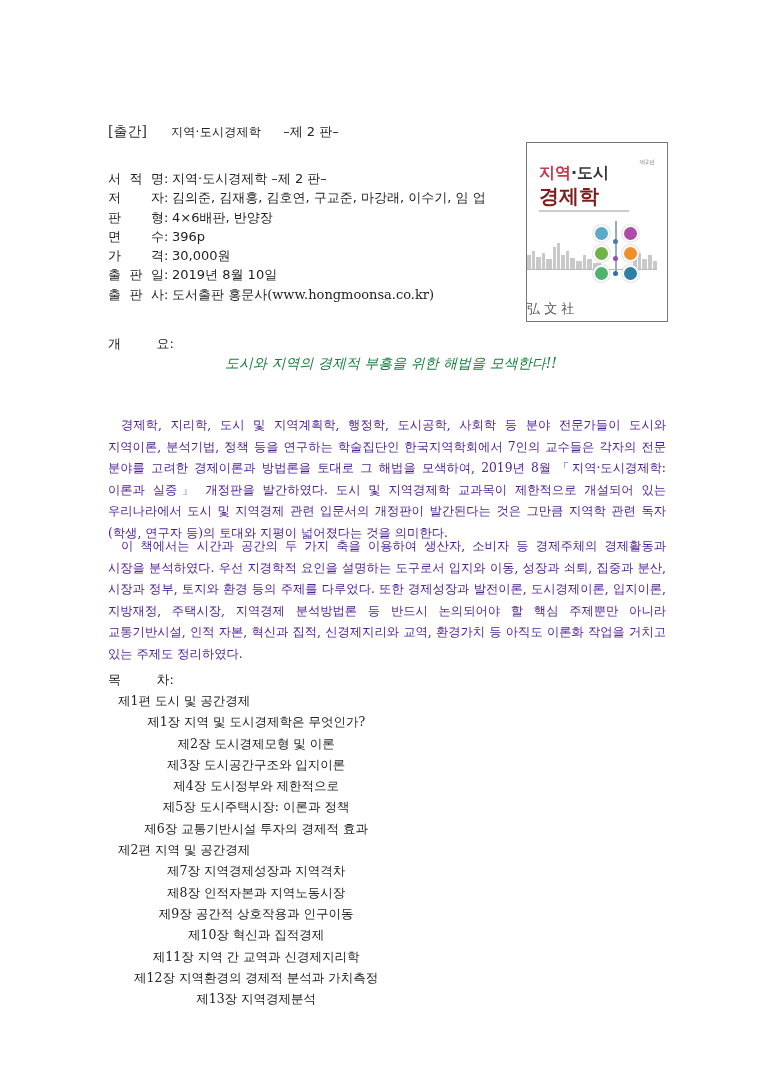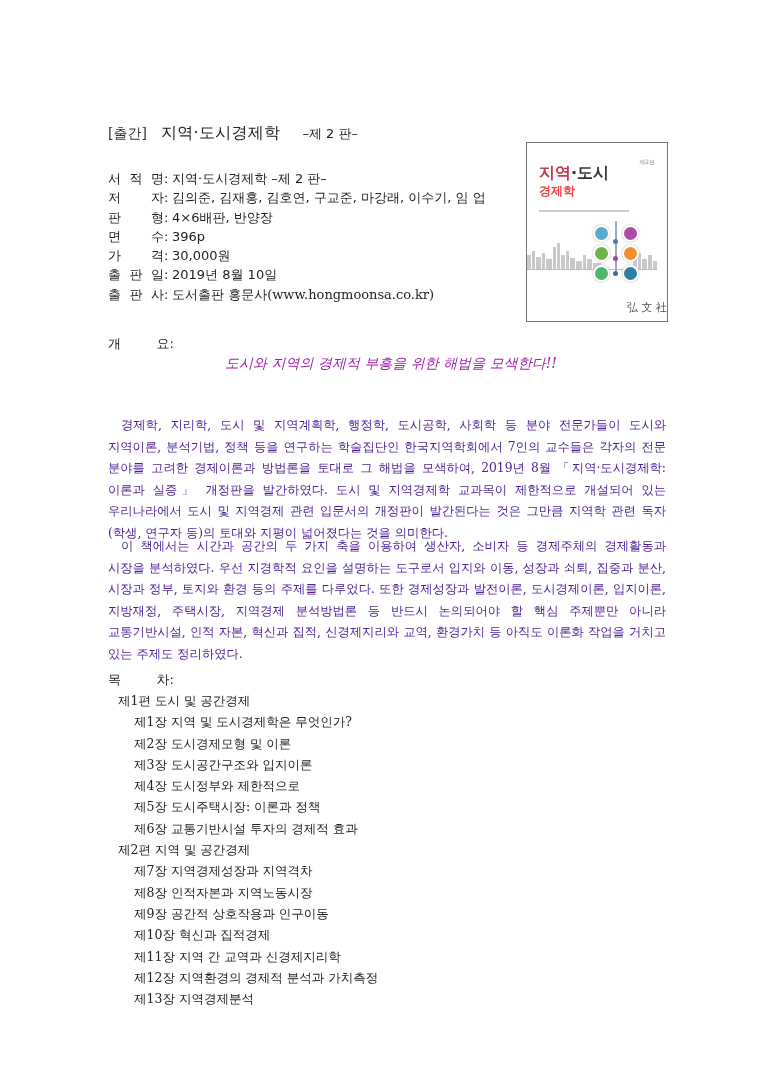--- a/index.html
+++ b/index.html
@@ -16,22 +16,22 @@
       font-family: "DejaVu Sans", "Liberation Sans", sans-serif;
     }
     .page { position: absolute; left: 0; top: 0; width: 768px; height: 1085px; }
 
     
     .headline {
       position: absolute; left: 108px; top: 123px;
       font-size: 15px; color: #222; white-space: nowrap;
       display: flex; align-items: baseline;
     }
-    .headline .tag { font-family: "DejaVu Serif", serif; font-size: 14px; color: #333; margin-right: 14px; }
-    .headline .title { font-size: 16px; font-weight: normal; letter-spacing: 0.3px; }
+    .headline .tag { font-family: "DejaVu Serif", serif; font-size: 14px; color: #333; margin-right: 24px; }
+    .headline .title { font-size: 12px; font-weight: normal; letter-spacing: 0.3px; }
     .headline .edition { font-size: 13px; margin-left: 22px; }
 
     
     .info {
       position: absolute; left: 108px; top: 169px;
       font-size: 13px; line-height: 19px; color: #222;
     }
     .info .row { display: flex; white-space: nowrap; height: 19.3px; }
     .info .label { width: 56px; display: flex; justify-content: space-between; padding-right: 0; }
     .info .label span { display: inline-block; }
@@ -44,38 +44,38 @@
       position: absolute; left: 526px; top: 142px;
       width: 142px; height: 180px;
       border: 1.5px solid #777;
       box-sizing: border-box;
       background: #fff;
       overflow: hidden;
     }
     .cover .ed { position: absolute; right: 12px; top: 15px; font-size: 6px; color: #888; }
     .cover .t1 { position: absolute; left: 12px; top: 20px; font-size: 16px; font-weight: bold; color: #333; }
     .cover .t1 .red { color: #c8374a; }
-    .cover .t2 { position: absolute; left: 12px; top: 40px; font-size: 12px; font-weight: bold; color: #ef4444; }
+    .cover .t2 { position: absolute; left: 12px; top: 40px; font-size: 20px; font-weight: bold; color: #7f1d1d; }
     .cover .authors { position: absolute; left: 12px; top: 67px; width: 90px; height: 2px; background: #ccc; }
     .cover .skyline { position: absolute; left: 0; top: 100px; width: 130px; height: 26px; }
     .cover .ground { position: absolute; left: 0; top: 126px; width: 130px; height: 1px; background: #bbb; }
-    .cover .pub { position: absolute; left: 0; right: 0; top: 157px; text-align: right; font-size: 11px; color: #555; font-family: "DejaVu Serif", serif; }
+    .cover .pub { position: absolute; left: 0; right: 0; top: 157px; text-align: left; font-size: 13px; color: #555; font-family: "DejaVu Serif", serif; }
     .cover .circle { position: absolute; width: 13px; height: 13px; border-radius: 50%; border: 2px solid #fff; box-shadow: 0 0 2px #aaa; }
     .cover .vline { position: absolute; left: 88px; top: 78px; width: 1.5px; height: 52px; background: #9ab; }
     .cover .dot { position: absolute; width: 5px; height: 5px; border-radius: 50%; left: 86px; }
 
     
     .ov-label {
       position: absolute; left: 108px; top: 335px;
       font-size: 13px; display: flex; width: 66px; justify-content: space-between;
     }
     .slogan {
       position: absolute; left: 0; width: 768px; top: 355px;
       text-align: center; font-family: "DejaVu Serif", serif; font-style: italic;
-      font-size: 14px; color: #a21caf; padding-left: 14px; box-sizing: border-box;
+      font-size: 14px; color: #15803d; padding-left: 14px; box-sizing: border-box;
     }
     .para {
       position: absolute; left: 108px; width: 558px;
       font-family: "DejaVu Serif", serif; font-size: 12.3px; line-height: 21.5px;
       color: #4c1d95; text-align: justify; text-indent: 13px;
       word-break: keep-all;
     }
     .para.p1 { top: 403px; }
     .para.p2 { top: 524px; }
 
@@ -83,21 +83,21 @@
     .toc-label {
       position: absolute; left: 108px; top: 671px;
       font-size: 13px; display: flex; width: 66px; justify-content: space-between;
     }
     .toc {
       position: absolute; left: 108px; top: 690px;
       font-family: "DejaVu Serif", serif; font-size: 12.5px; color: #222;
     }
     .toc .item { height: 21.3px; line-height: 21.3px; white-space: nowrap; }
     .toc .part { padding-left: 10px; }
-    .toc .chapter { padding-left: 26px; }
+    .toc .chapter { padding-left: 26px; text-align: center; }
   </style>
 </head>
 <body>
 
 <div class="page">
 
   <div class="headline">
     <span class="tag">[출간]</span>
     <span class="title">지역·도시경제학</span>
     <span class="edition">–제 2 판–</span>

